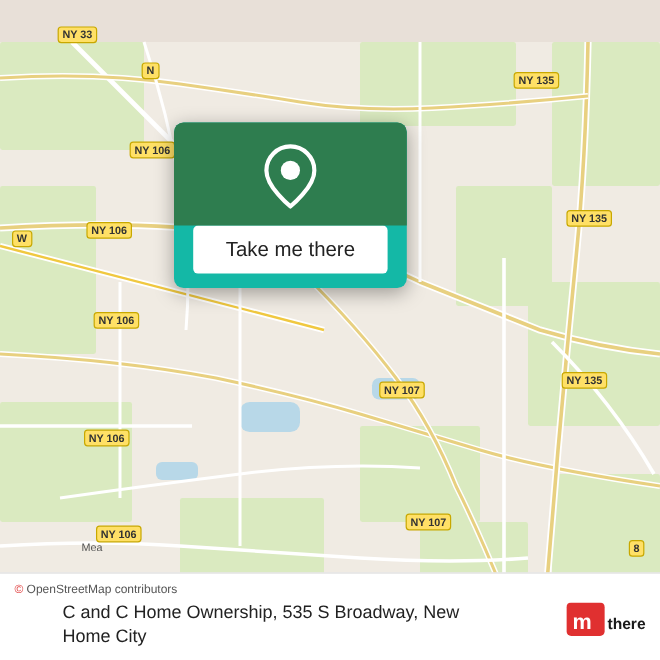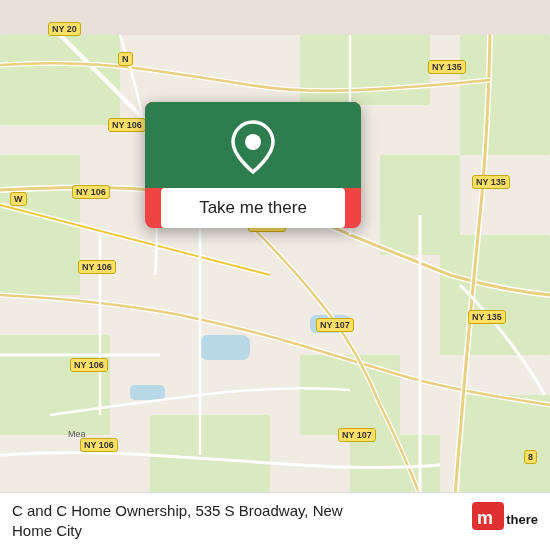--- a/index.html
+++ b/index.html
@@ -67,23 +67,24 @@
       font-size: 13px;
       font-weight: bold;
       color: #1a1a1a;
     }
 
     
     #popup-card {
       position: absolute;
       top: 102px;
       left: 145px;
-      width: 216px;
-      background: #ef4444;
+      width: 194px;
+      background: #14b8a6;
       border-radius: 8px;
+      padding-bottom: 12px;
       box-shadow: 0 4px 16px rgba(0,0,0,0.35);
     }
 
     #popup-card-top {
       background: #2e7d4f;
       border-radius: 8px 8px 0 0;
       display: flex;
       justify-content: center;
       padding: 18px 0 14px 0;
       position: relative;
@@ -114,20 +115,21 @@
       white-space: nowrap;
     }
 
     
     .map-text {
       position: absolute;
       font-size: 9px;
       color: #555;
       white-space: nowrap;
       pointer-events: none;
+      margin-top: 22px;
     }
 
     .copyright-symbol {
       color: #e04040;
       font-size: 10px;
     }
   </style>
 </head>
 <body>
 
@@ -179,21 +181,21 @@
     <line x1="350" y1="0" x2="350" y2="200" stroke="#fff" stroke-width="2.5"></line>
     <line x1="420" y1="180" x2="420" y2="460" stroke="#fff" stroke-width="3"></line>
 
     <path d="M 120 0 Q 140 60 150 120 Q 160 180 155 240" stroke="#fff" stroke-width="2.5" fill="none"></path>
     <path d="M 50 380 Q 120 370 200 360 Q 280 350 350 355" stroke="#fff" stroke-width="2.5" fill="none"></path>
     <path d="M 0 420 Q 80 415 150 420 Q 220 425 300 430 Q 380 435 440 430" stroke="#fff" stroke-width="3" fill="none"></path>
 
     <path d="M 460 250 Q 510 300 545 360" stroke="#fff" stroke-width="3" fill="none"></path>
   </svg>
 
-  <div class="road-badge" style="top:22px;left:48px;">NY 20</div>
+  <div class="road-badge" style="top:22px;left:48px;">NY 33</div>
   <div class="road-badge" style="top:52px;left:118px;background:#ffe066;">N</div>
   <div class="road-badge" style="top:118px;left:108px;">NY 106</div>
   <div class="road-badge" style="top:185px;left:72px;">NY 106</div>
   <div class="road-badge" style="top:260px;left:78px;">NY 106</div>
   <div class="road-badge" style="top:358px;left:70px;">NY 106</div>
   <div class="road-badge" style="top:438px;left:80px;">NY 106</div>
   <div class="road-badge" style="top:218px;left:248px;">NY 107</div>
   <div class="road-badge" style="top:318px;left:316px;">NY 107</div>
   <div class="road-badge" style="top:428px;left:338px;">NY 107</div>
   <div class="road-badge" style="top:60px;left:428px;">NY 135</div>
@@ -209,21 +211,25 @@
 
       <svg width="44" height="54" viewBox="0 0 44 54" xmlns="http://www.w3.org/2000/svg">
         <path d="M22 2 C11 2 2 11 2 22 C2 36 22 52 22 52 C22 52 42 36 42 22 C42 11 33 2 22 2Z" fill="none" stroke="#fff" stroke-width="3.5"></path>
         <circle cx="22" cy="22" r="8" fill="#fff"></circle>
       </svg>
     </div>
     <div id="popup-label">Take me there</div>
   </div>
 
   <div id="bottom-bar">
-    <div style="display:flex;align-items:flex-end;justify-content:space-between;">
+    <div id="attribution">
+      <span class="copyright-symbol">©</span>
+      <span> OpenStreetMap contributors</span>
+    </div>
+    <div style="display:flex;align-items:flex-end;justify-content:space-between;margin-left:40px;">
       <div id="location-title">
         <span>C and C Home Ownership, 535 S Broadway, New</span><br>
         <span>Home City</span>
       </div>
 
       <div id="moovit-logo">
         <span id="moovit-m">
           
           <svg width="32" height="28" viewBox="0 0 32 28" xmlns="http://www.w3.org/2000/svg">
             <rect width="32" height="28" rx="4" fill="#e03030"></rect>

